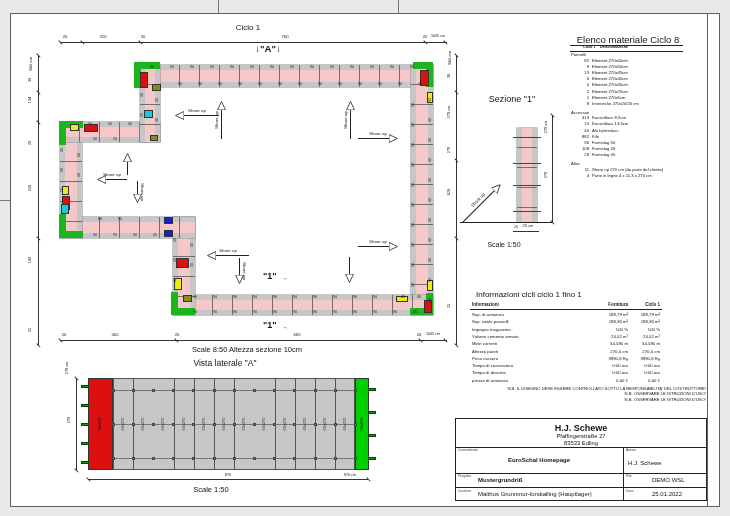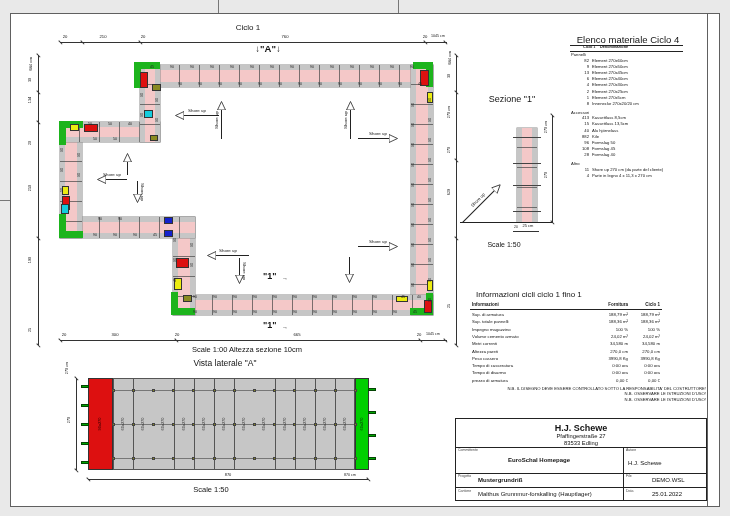--- a/index.html
+++ b/index.html
@@ -484,30 +484,30 @@
       <span class="t" style="left: 70px; top: 420px; font-size: 3.8px; transform: translate(-50%, -50%) rotate(-90deg);">270</span>
       <div class="abs" style="left: 88px; top: 479px; width: 280px; height: 0.8px; background: rgb(51, 51, 51);"></div>
       <div class="abs" style="left: 86px; top: 478.5px; width: 5px; height: 0.9px; background: rgb(51, 51, 51); transform: rotate(45deg);"></div>
       <div class="abs" style="left: 366px; top: 478.5px; width: 5px; height: 0.9px; background: rgb(51, 51, 51); transform: rotate(45deg);"></div>
       <span class="t" style="left: 228px; top: 475px; font-size: 4px; transform: translate(-50%, -50%);">870</span>
       <span class="t" style="left: 350px; top: 476px; font-size: 3.6px; transform: translate(-50%, -50%);">870 cm</span>
     </div>
 
   <span class="t ctr plan-title">Ciclo 1</span>
   <span class="t ctr marker-a">↓"A"↓</span>
-  <span class="t ctr plan-caption">Scale 1:00   Altezza sezione 10cm</span>
+  <span class="t ctr plan-caption">Scale 8:50   Altezza sezione 10cm</span>
   <span class="t m1a">"1"</span>
   <span class="t m1ar-a">→</span>
   <span class="t m1b">"1"</span>
   <span class="t m1ar-b">→</span>
 
   <span class="t ctr sez-title">Sezione "1"</span>
   <span class="t ctr sez-caption">Scale 1:50</span>
 
-  <span class="t ctr mat-title">Elenco materiale  Ciclo 4</span>
+  <span class="t ctr mat-title">Elenco materiale  Ciclo 8</span>
   <span class="t mat-c1">Ciclo 1</span>
   <span class="t mat-c2">Denominazione</span>
 
   <span class="t info-title">Informazioni cicli  ciclo 1 fino 1</span>
 
   <span class="t ctr lat-title">Vista laterale "A"</span>
   <span class="t ctr lat-caption">Scale 1:50</span>
 
   <div class="abs tb-box"></div>
   <div class="abs tb-h1"></div>

